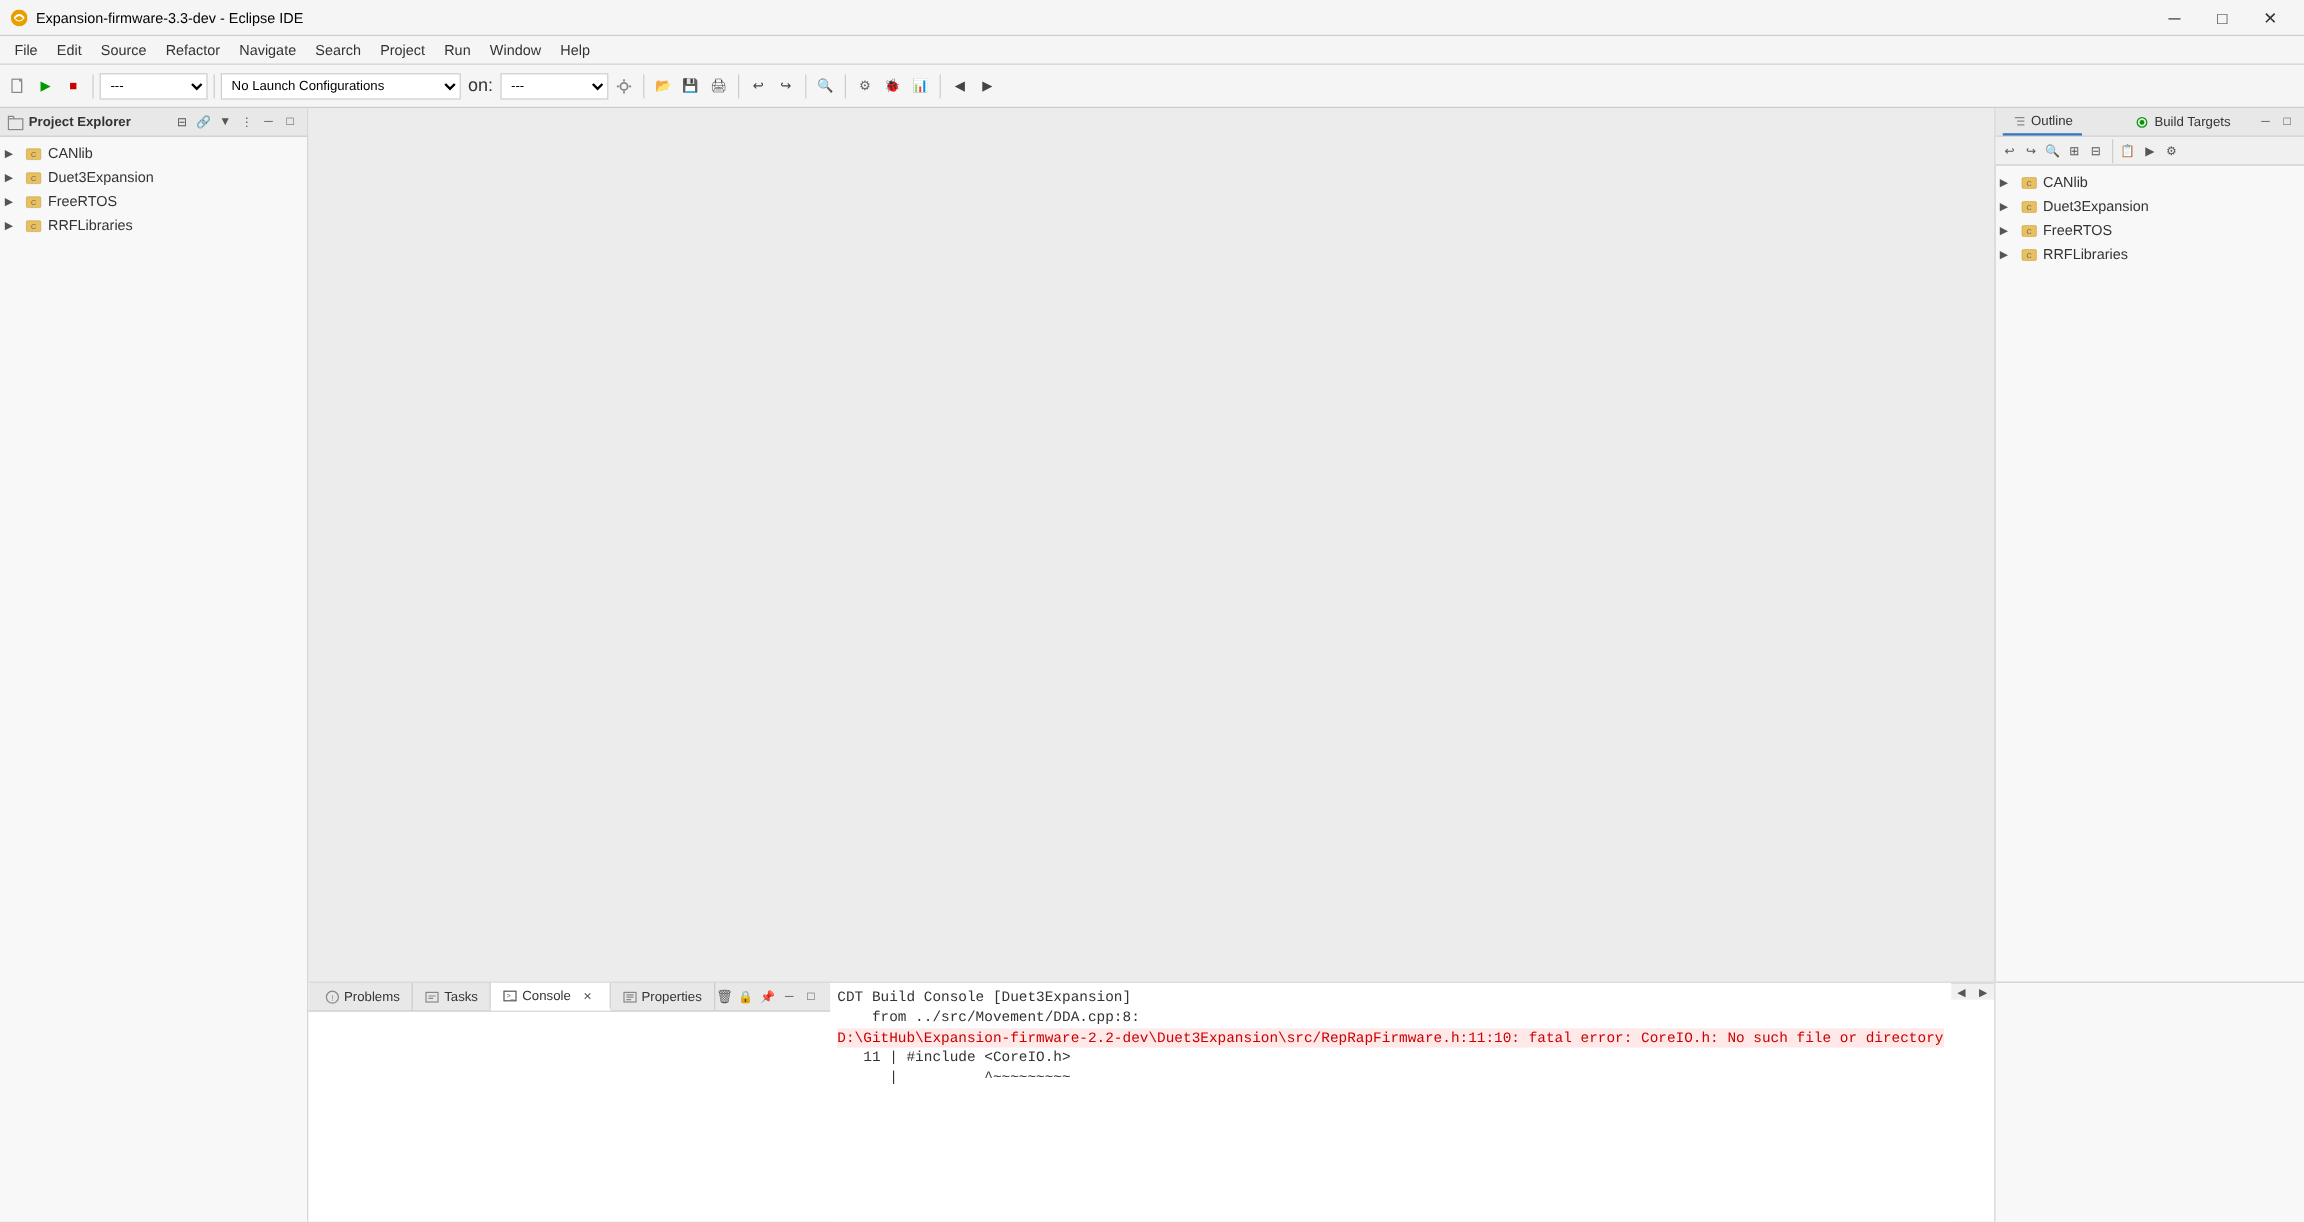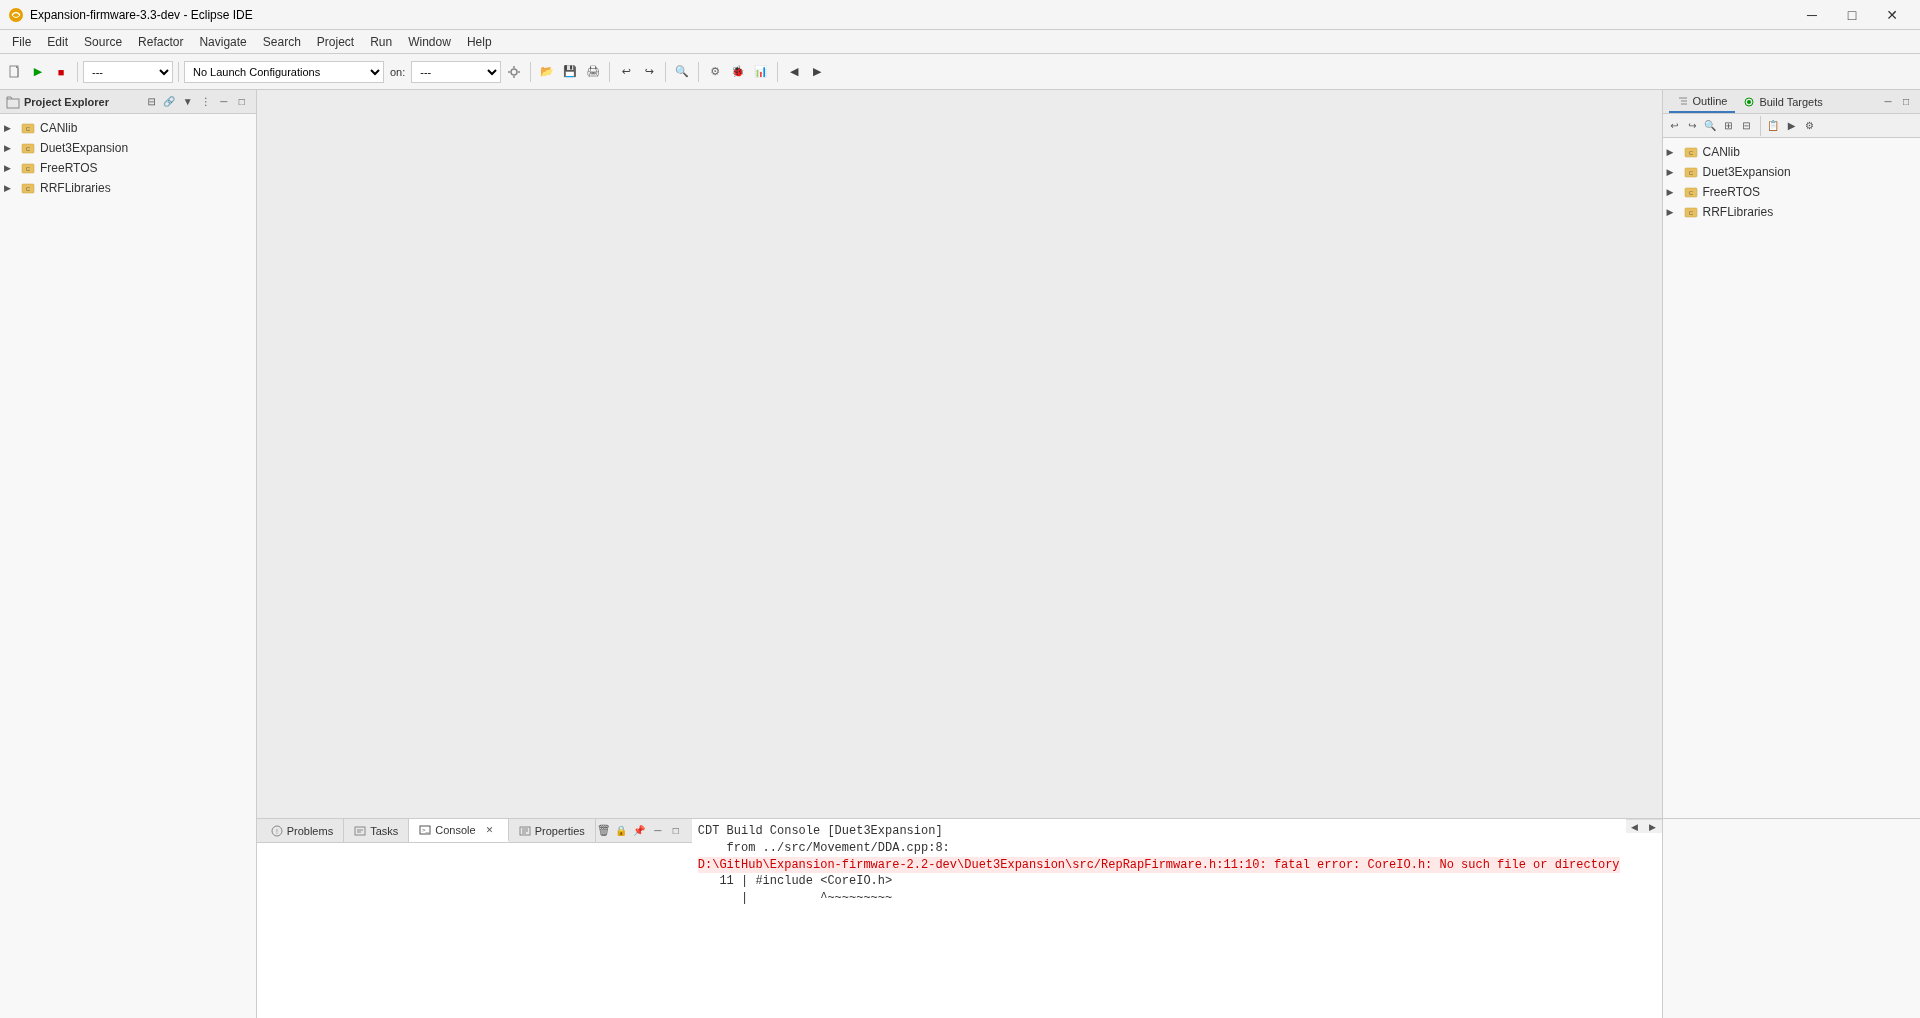--- a/index.html
+++ b/index.html
@@ -61,21 +61,21 @@
     }
     .tb-sep { width: 1px; height: 20px; background: #ccc; margin: 0 3px; }
     .tb-combo {
       height: 22px;
       border: 1px solid #ccc;
       background: white;
       font-size: 11px;
       padding: 0 4px;
       cursor: pointer;
     }
-    .tb-label { font-size: 11px; color: #333; padding: 0 4px; }
+    .tb-label { font-size: 15px; color: #333; padding: 0 4px; }
     
     
     #main-area {
       display: flex;
       height: calc(1018px - 30px - 24px - 36px);
     }
     
     
     #left-panel {
       width: 288px;
@@ -187,21 +187,21 @@
       align-items: center;
       padding: 0 4px;
       gap: 2px;
     }
     #outline-tree {
       flex: 1;
       overflow: auto;
       padding: 4px 0;
     }
 
-    .outline-tabs { display: flex; height: 100%; align-items: flex-end; }
+    .outline-tabs { display: flex; height: 100%; align-items: flex-end; gap: 36px; }
     .outline-tab {
       padding: 0 8px;
       height: 100%;
       display: flex;
       align-items: center;
       font-size: 11px;
       cursor: pointer;
       color: #333;
       gap: 4px;
     }

